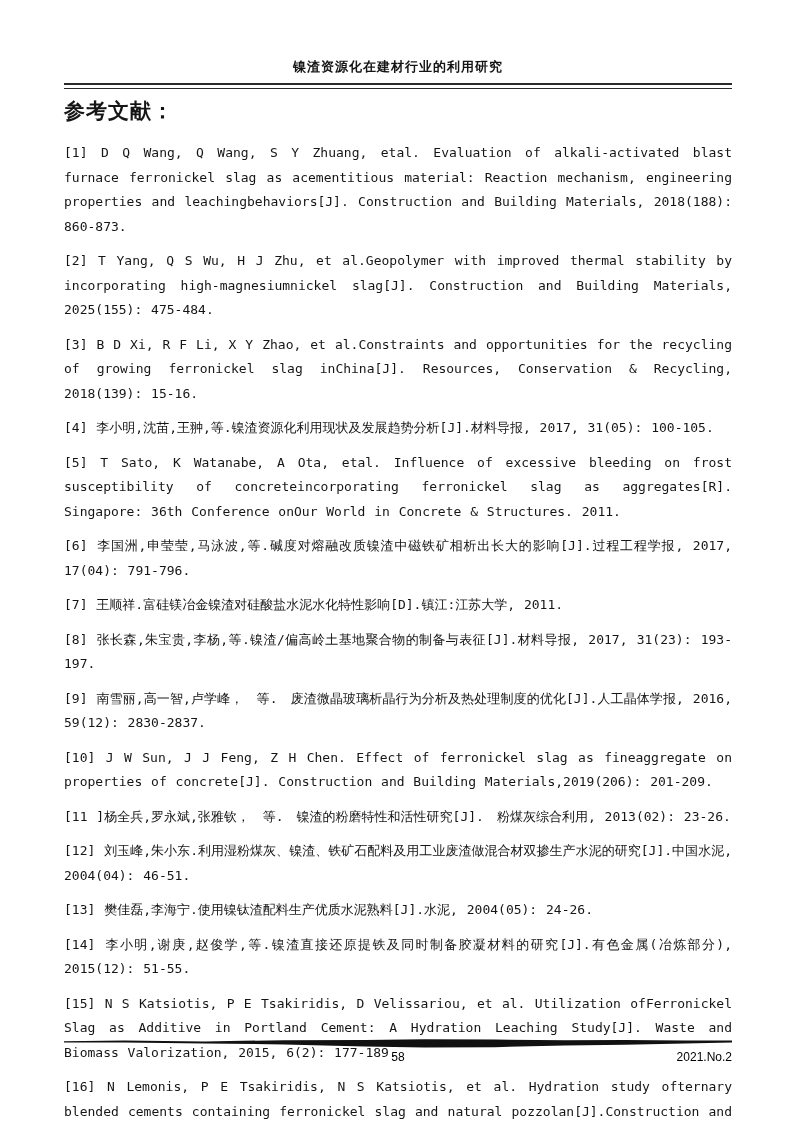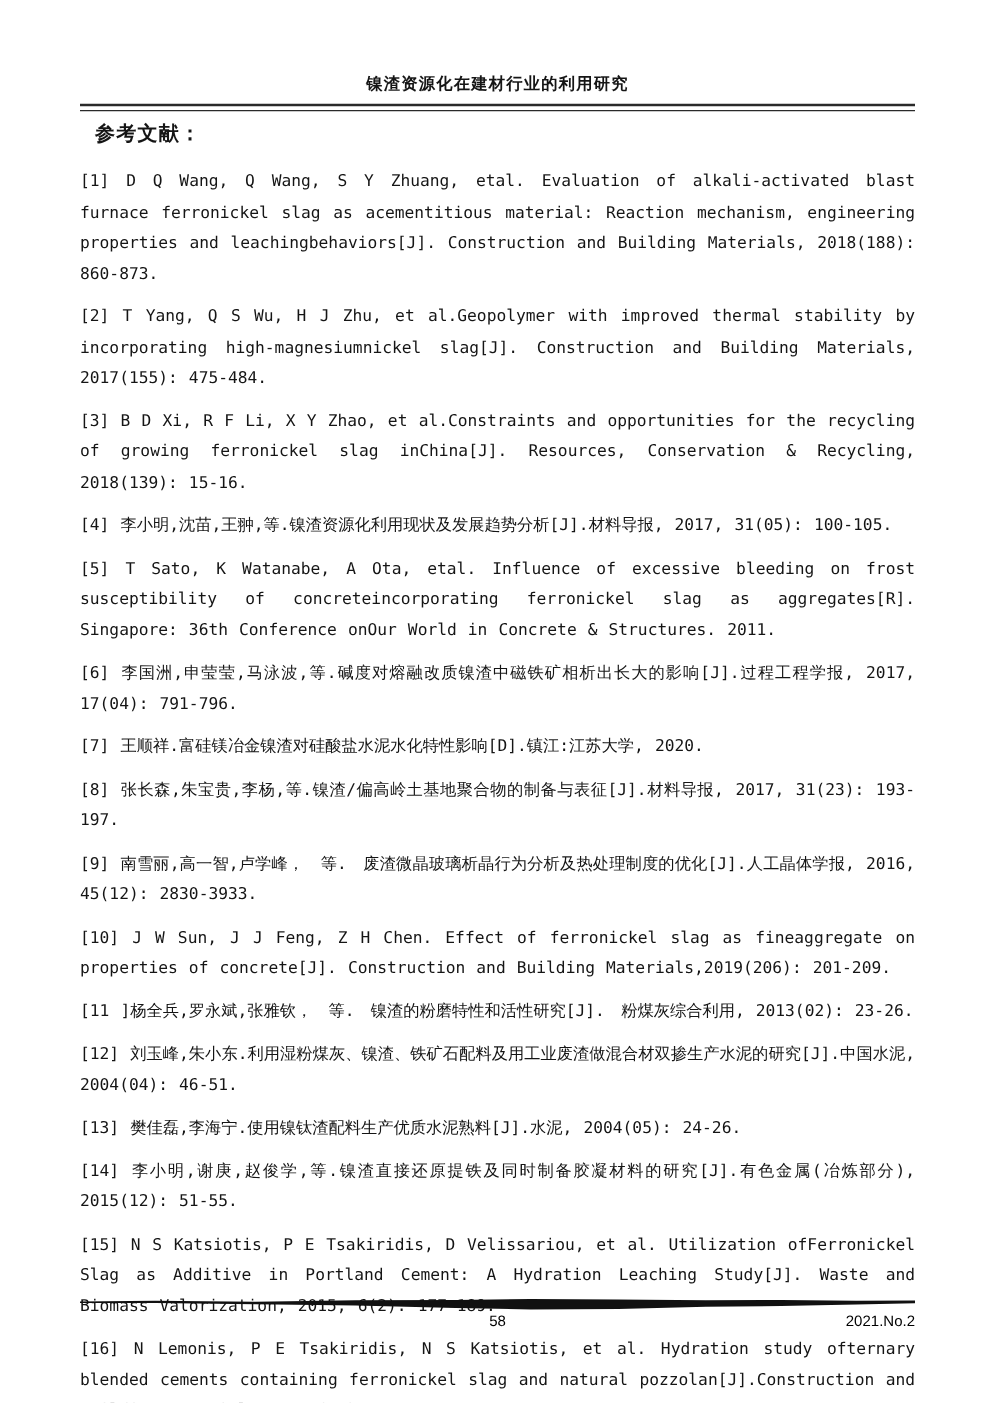--- a/index.html
+++ b/index.html
@@ -32,23 +32,23 @@
     letter-spacing: 1px;
     margin: 0 0 7px 0;
   }
   .header-rule {
     height: 3px;
     border-top: 2px solid #2a2a2a;
     border-bottom: 1px solid #2a2a2a;
     margin-bottom: 8px;
   }
   .section-heading {
-    font-size: 16px;
+    font-size: 21px;
     font-weight: bold;
-    margin: 8px 0 16px 12px;
+    margin: 8px 0 16px 0;
     letter-spacing: 1px;
   }
   .references-list p.ref {
     font-size: 13px;
     line-height: 24.5px;
     text-align: justify;
     margin: 0 0 10px 0;
     word-spacing: 1px;
   }
   .page-footer {
@@ -91,28 +91,28 @@
 
     <div class="page-header">
       <p class="header-title">镍渣资源化在建材行业的利用研究</p>
       <div class="header-rule"></div>
     </div>
 
     <p class="section-heading">参考文献：</p>
 
     <div class="references-list">
         <p class="ref">[1] D Q Wang, Q Wang, S Y Zhuang, etal. Evaluation of alkali-activated blast furnace ferronickel slag as acementitious material: Reaction mechanism, engineering properties and leachingbehaviors[J]. Construction and Building Materials, 2018(188): 860-873.</p>
-        <p class="ref">[2] T Yang, Q S Wu, H J Zhu, et al.Geopolymer with improved thermal stability by incorporating high-magnesiumnickel slag[J]. Construction and Building Materials, 2017(155): 475-484.</p>
+        <p class="ref">[2] T Yang, Q S Wu, H J Zhu, et al.Geopolymer with improved thermal stability by incorporating high-magnesiumnickel slag[J]. Construction and Building Materials, 2025(155): 475-484.</p>
         <p class="ref">[3] B D Xi, R F Li, X Y Zhao, et al.Constraints and opportunities for the recycling of growing ferronickel slag inChina[J]. Resources, Conservation &amp; Recycling, 2018(139): 15-16.</p>
         <p class="ref">[4] 李小明,沈苗,王翀,等.镍渣资源化利用现状及发展趋势分析[J].材料导报, 2017, 31(05): 100-105.</p>
         <p class="ref">[5] T Sato, K Watanabe, A Ota, etal. Influence of excessive bleeding on frost susceptibility of concreteincorporating ferronickel slag as aggregates[R]. Singapore: 36th Conference onOur World in Concrete &amp; Structures. 2011.</p>
         <p class="ref">[6] 李国洲,申莹莹,马泳波,等.碱度对熔融改质镍渣中磁铁矿相析出长大的影响[J].过程工程学报, 2017, 17(04): 791-796.</p>
-        <p class="ref">[7] 王顺祥.富硅镁冶金镍渣对硅酸盐水泥水化特性影响[D].镇江:江苏大学, 2020.</p>
+        <p class="ref">[7] 王顺祥.富硅镁冶金镍渣对硅酸盐水泥水化特性影响[D].镇江:江苏大学, 2011.</p>
         <p class="ref">[8] 张长森,朱宝贵,李杨,等.镍渣/偏高岭土基地聚合物的制备与表征[J].材料导报, 2017, 31(23): 193-197.</p>
-        <p class="ref">[9] 南雪丽,高一智,卢学峰，　等.　废渣微晶玻璃析晶行为分析及热处理制度的优化[J].人工晶体学报, 2016, 45(12): 2830-3933.</p>
+        <p class="ref">[9] 南雪丽,高一智,卢学峰，　等.　废渣微晶玻璃析晶行为分析及热处理制度的优化[J].人工晶体学报, 2016, 59(12): 2830-2837.</p>
         <p class="ref">[10] J W Sun, J J Feng, Z H Chen. Effect of ferronickel slag as fineaggregate on properties of concrete[J]. Construction and Building Materials,2019(206): 201-209.</p>
         <p class="ref">[11 ]杨全兵,罗永斌,张雅钦，　等.　镍渣的粉磨特性和活性研究[J].　粉煤灰综合利用, 2013(02): 23-26.</p>
         <p class="ref">[12] 刘玉峰,朱小东.利用湿粉煤灰、镍渣、铁矿石配料及用工业废渣做混合材双掺生产水泥的研究[J].中国水泥, 2004(04): 46-51.</p>
         <p class="ref">[13] 樊佳磊,李海宁.使用镍钛渣配料生产优质水泥熟料[J].水泥, 2004(05): 24-26.</p>
         <p class="ref">[14] 李小明,谢庚,赵俊学,等.镍渣直接还原提铁及同时制备胶凝材料的研究[J].有色金属(冶炼部分), 2015(12): 51-55.</p>
         <p class="ref">[15] N S Katsiotis, P E Tsakiridis, D Velissariou, et al. Utilization ofFerronickel Slag as Additive in Portland Cement: A Hydration Leaching Study[J]. Waste and Biomass Valorization, 2015, 6(2): 177-189.</p>
         <p class="ref">[16] N Lemonis, P E Tsakiridis, N S Katsiotis, et al. Hydration study ofternary blended cements containing ferronickel slag and natural pozzolan[J].Construction and Building Materials, 2015(81): 130－139.</p>
       </div>
 
   </div>

